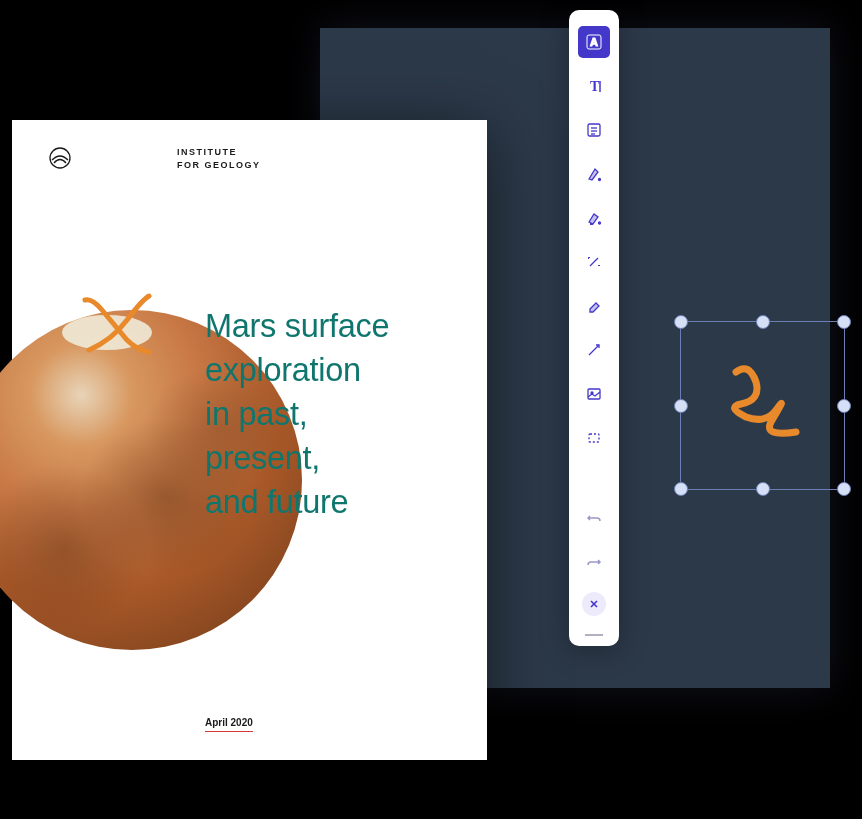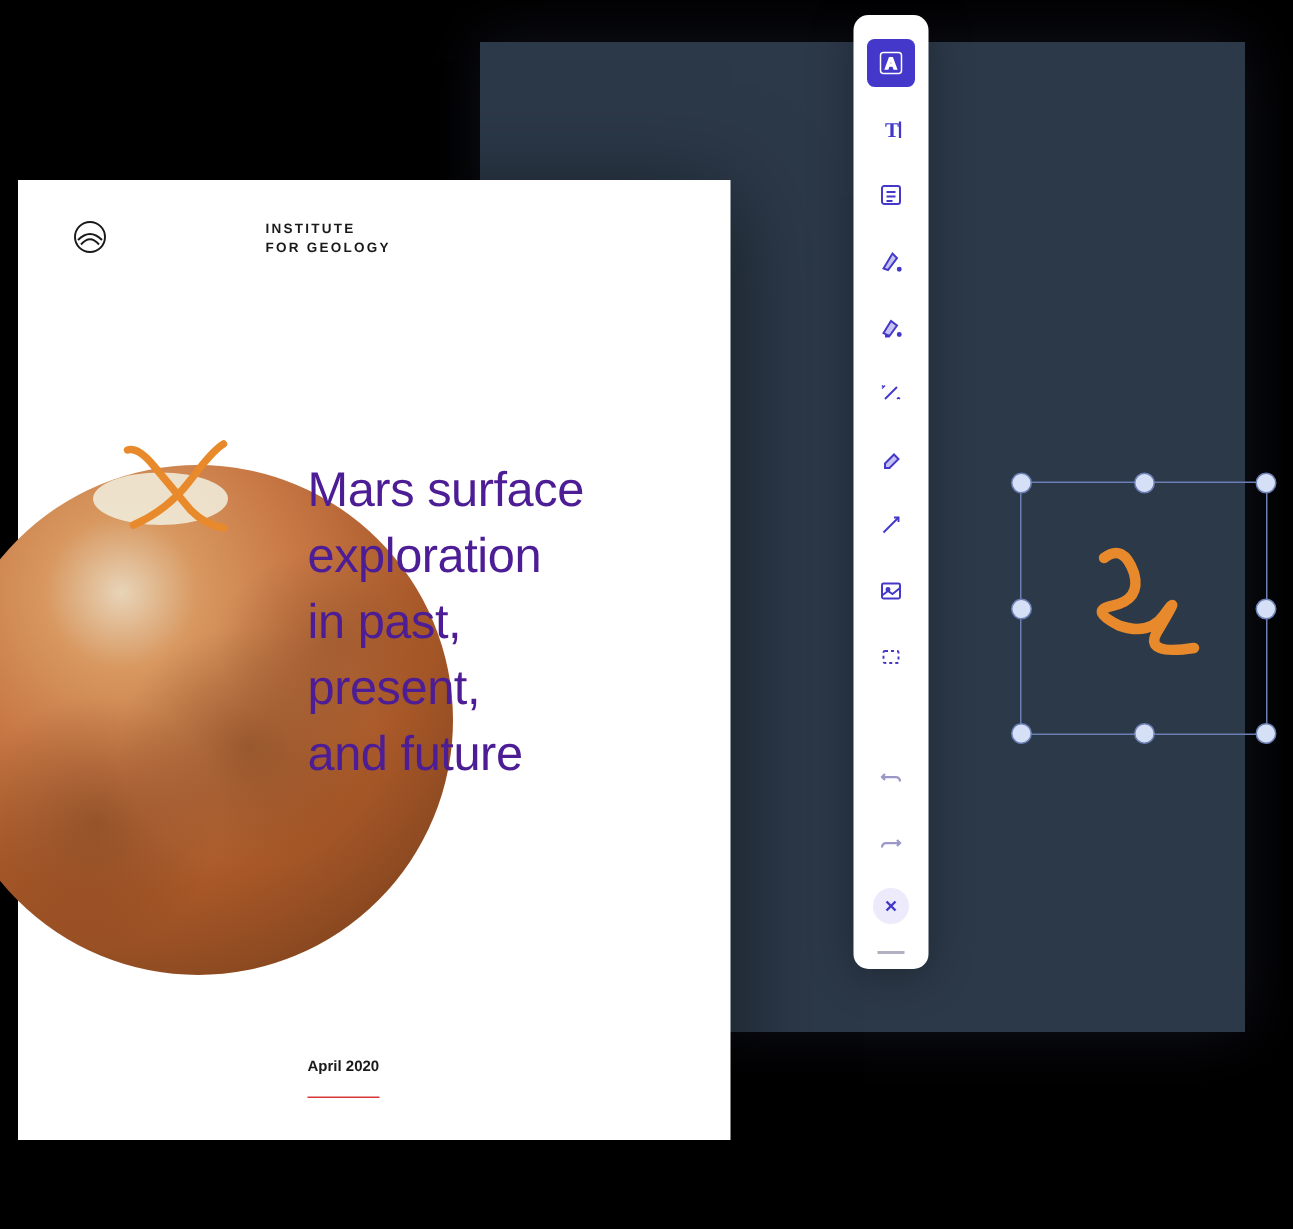--- a/index.html
+++ b/index.html
@@ -89,21 +89,21 @@
   width: 90px;
   height: 70px;
 }
 
 .doc-title {
   position: absolute;
   left: 193px;
   top: 185px;
   font-size: 32.5px;
   line-height: 1.35;
-  color: #4c1d95;
+  color: #0f766e;
   font-weight: 400;
   letter-spacing: -0.3px;
 }
 
 .highlight-span {
   position: relative;
 }
 .highlight-span::before {
   content: "";
   position: absolute;
@@ -116,21 +116,21 @@
 }
 
 .doc-date {
   position: absolute;
   bottom: 28px;
   left: 193px;
   font-size: 10px;
   font-weight: 600;
   color: #1a1a1a;
   border-bottom: 1.5px solid #d93838;
-  padding-bottom: 14px;
+  padding-bottom: 3px;
 }
 
 .toolbar {
   position: absolute;
   left: 569px;
   top: 10px;
   width: 50px;
   background: #fff;
   border-radius: 10px;
   box-shadow: 0 4px 30px rgba(0,0,0,0.3);

